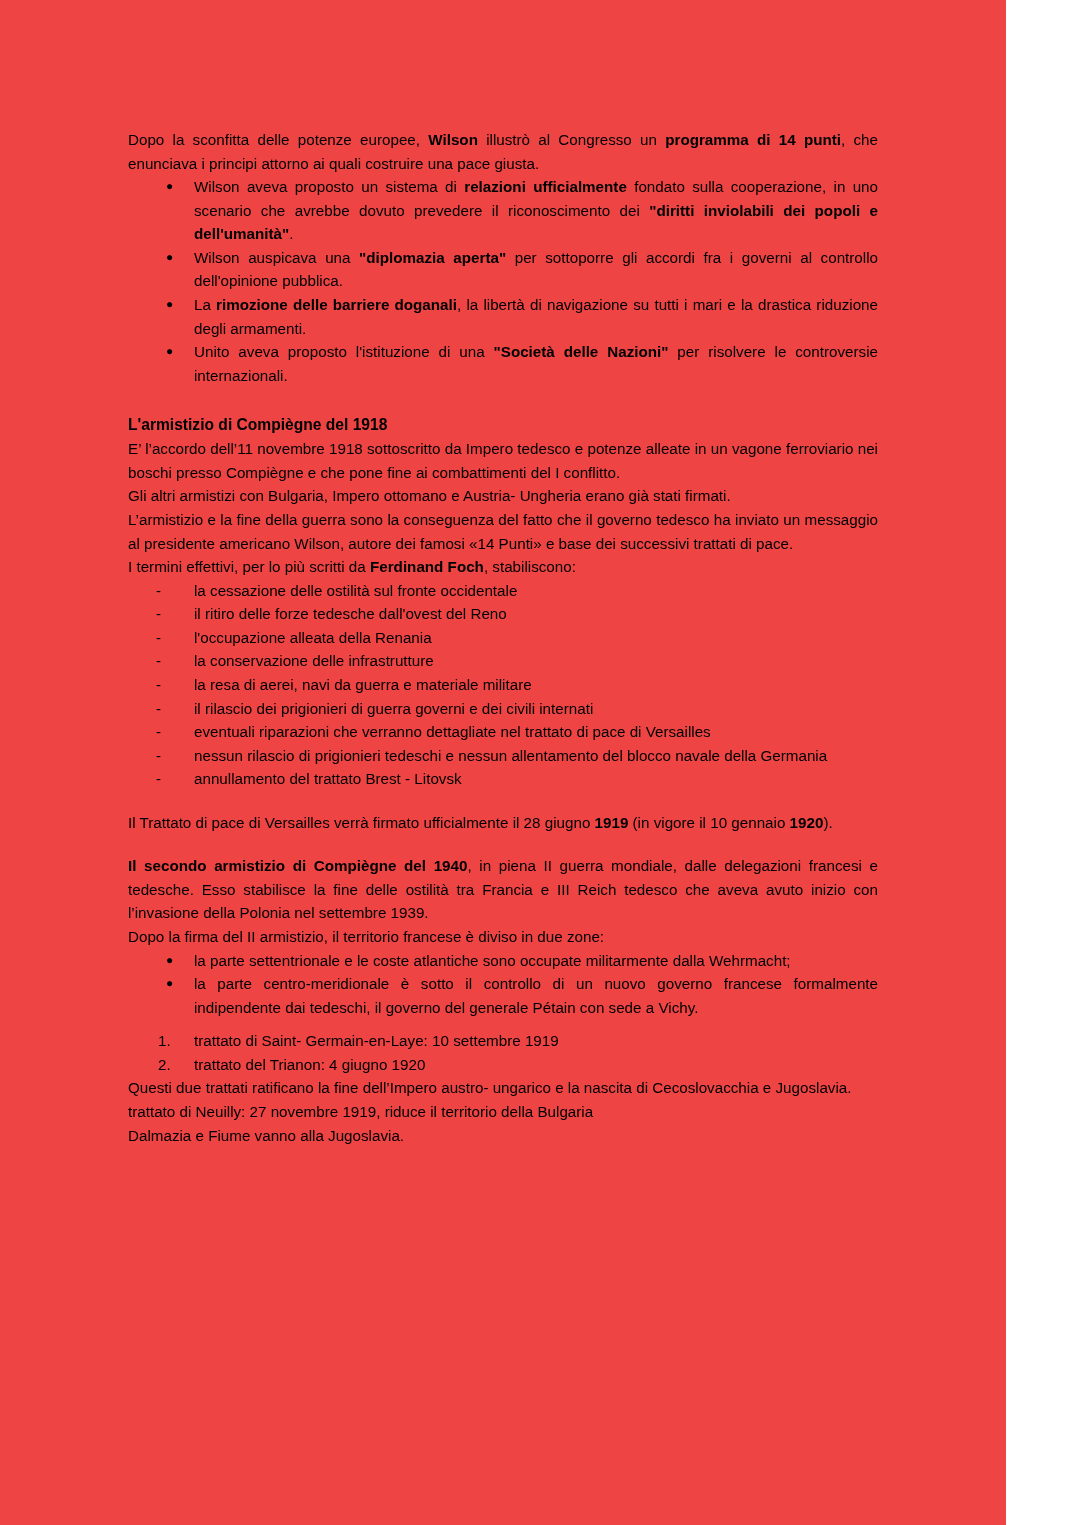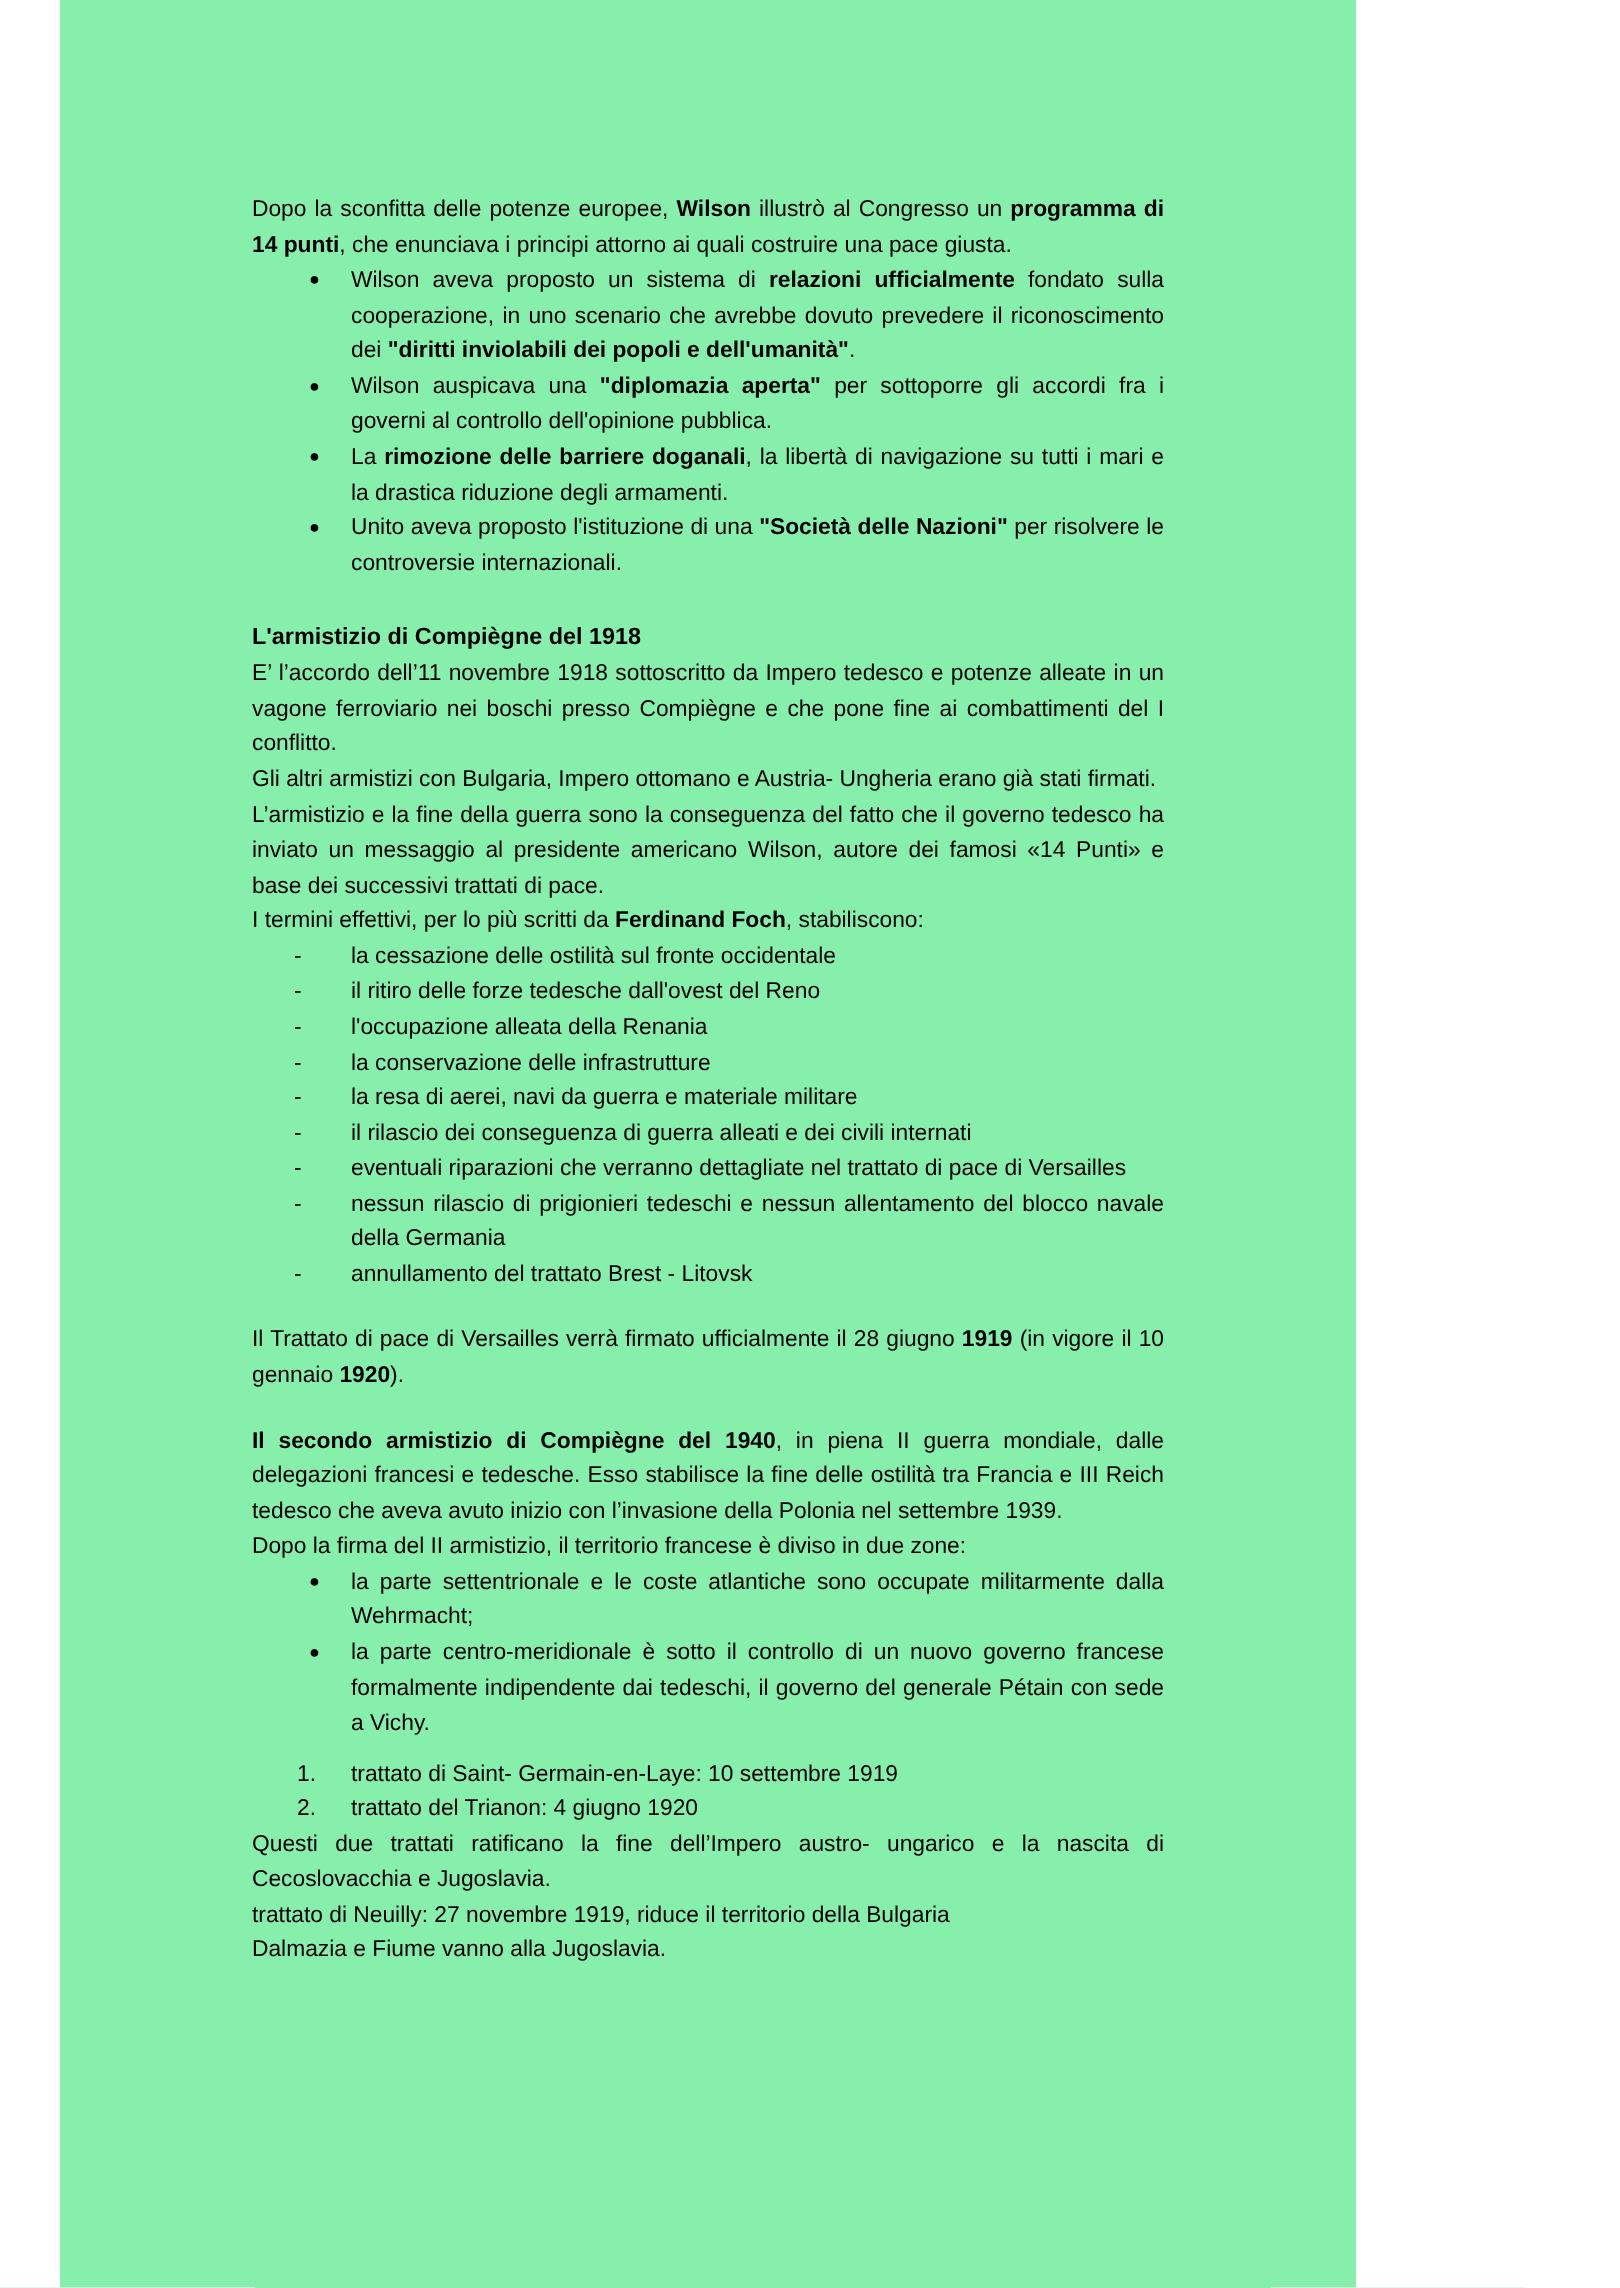--- a/index.html
+++ b/index.html
@@ -8,25 +8,24 @@
     background: #ffffff;
   }
   body {
     width: 1080px;
     height: 1525px;
     font-family: "Liberation Sans", sans-serif;
     color: #000000;
   }
   .page {
     box-sizing: border-box;
-    width: 864px;
+    width: 1006px;
     height: 1525px;
     padding: 128px 128px 0 128px;
-    background: #86efac;
-    margin-left: 40px;
+    background: #ef4444;
   }
   .doc {
     font-size: 15.2px;
     line-height: 1.55;
     text-align: justify;
   }
   p {
     margin: 0;
   }
   .para {
@@ -121,21 +120,21 @@
     <p class="para">Gli altri armistizi con Bulgaria, Impero ottomano e Austria- Ungheria erano già stati firmati.</p>
     <p class="para">L’armistizio e la fine della guerra sono la conseguenza del fatto che il governo tedesco ha inviato un messaggio al presidente americano Wilson, autore dei famosi «14 Punti» e base dei successivi trattati di pace.</p>
     <p class="para"><span>I termini effettivi, per lo più scritti da </span><b>Ferdinand Foch</b><span>, stabiliscono:</span></p>
 
     <ul class="dashes">
       <li>la cessazione delle ostilità sul fronte occidentale</li>
       <li>il ritiro delle forze tedesche dall'ovest del Reno</li>
       <li>l'occupazione alleata della Renania</li>
       <li>la conservazione delle infrastrutture</li>
       <li>la resa di aerei, navi da guerra e materiale militare</li>
-      <li>il rilascio dei conseguenza di guerra alleati e dei civili internati</li>
+      <li>il rilascio dei prigionieri di guerra governi e dei civili internati</li>
       <li>eventuali riparazioni che verranno dettagliate nel trattato di pace di Versailles</li>
       <li>nessun rilascio di prigionieri tedeschi e nessun allentamento del blocco navale della Germania</li>
       <li>annullamento del trattato Brest - Litovsk</li>
     </ul>
 
     <div class="spacer-md"></div>
 
     <p class="para"><span>Il Trattato di pace di Versailles verrà firmato ufficialmente il 28 giugno </span><b>1919</b><span> (in vigore il 10 gennaio </span><b>1920</b><span>).</span></p>
 
     <div class="spacer-md"></div>

